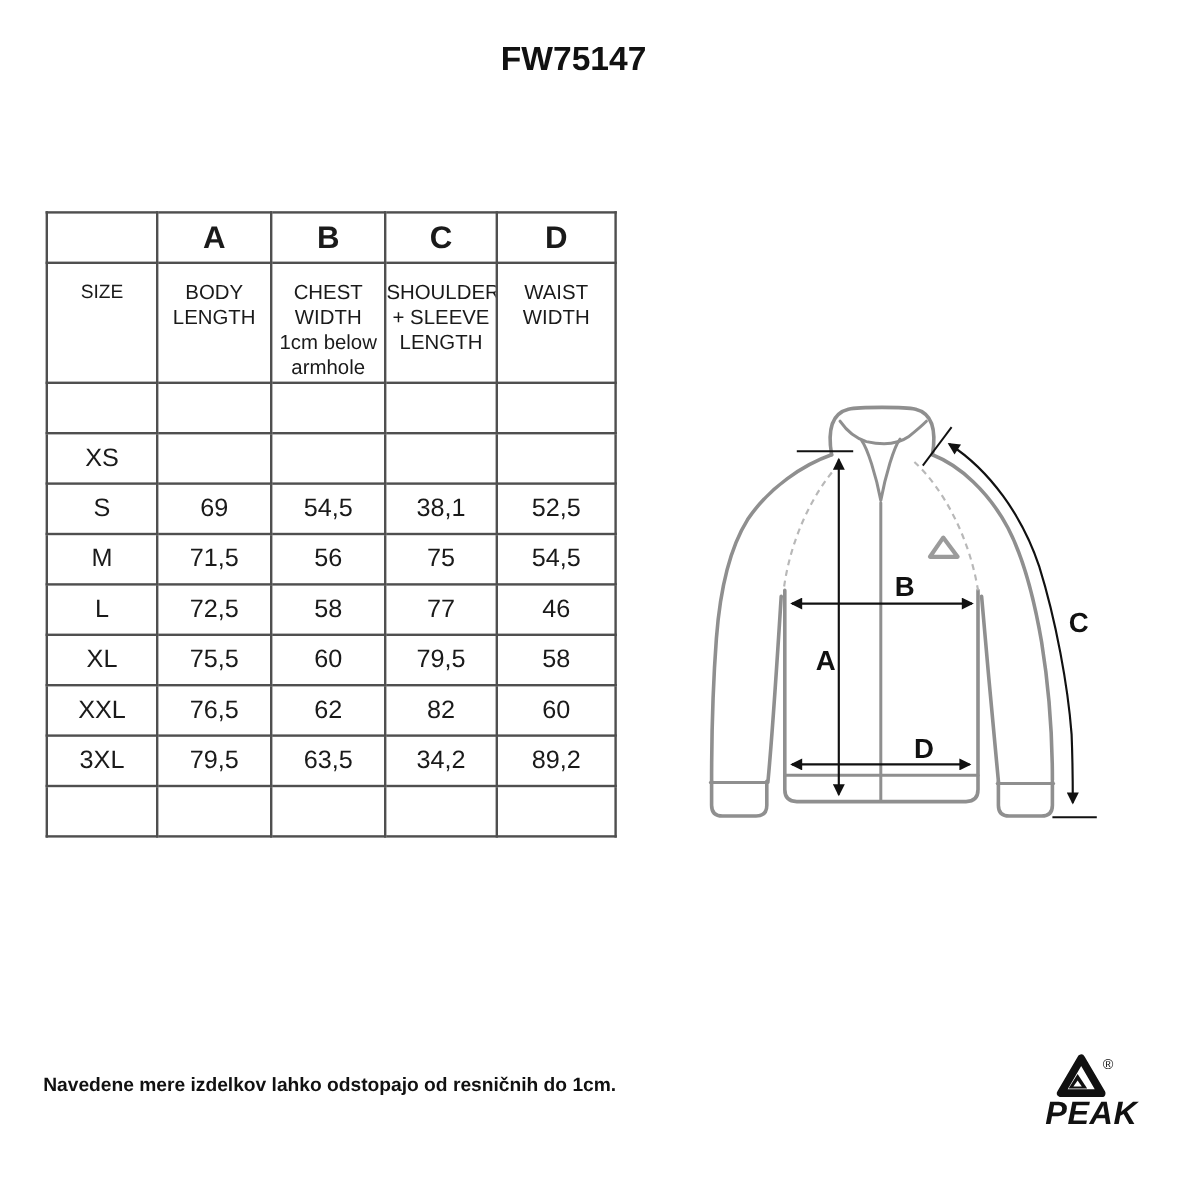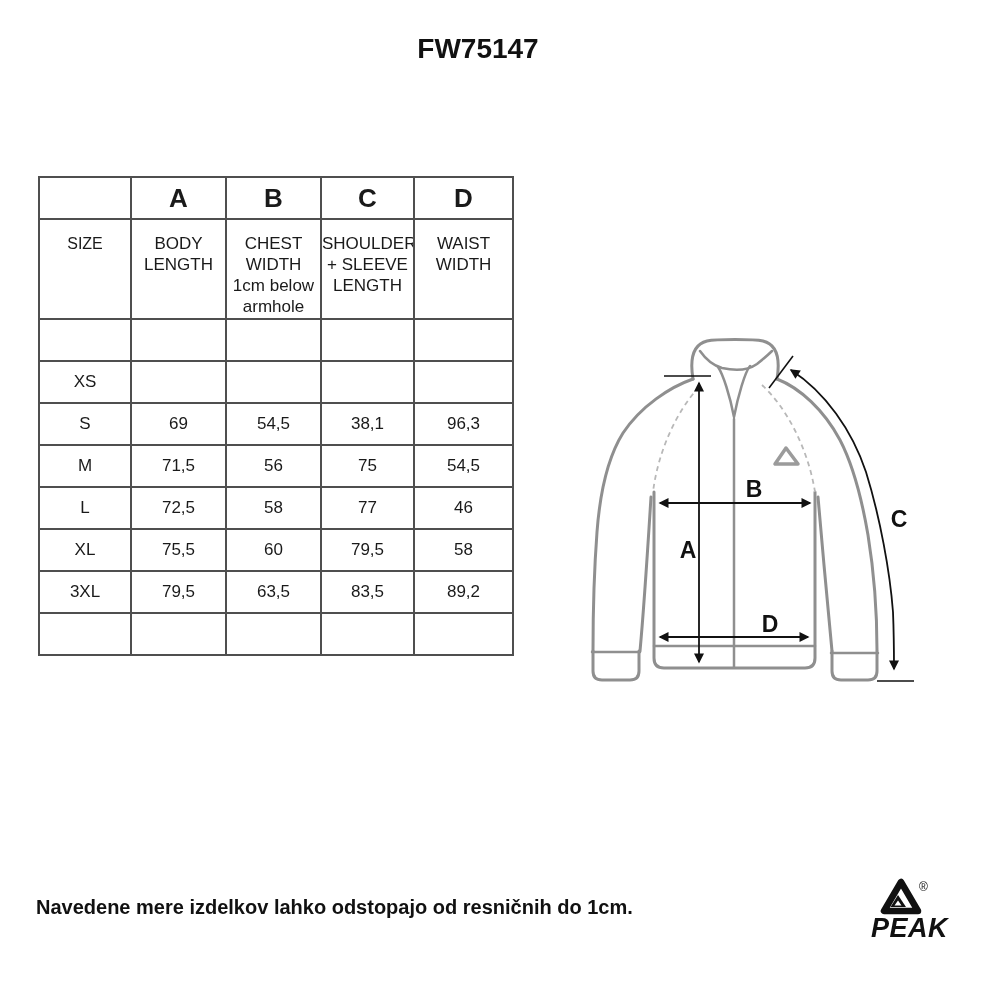--- a/index.html
+++ b/index.html
@@ -23,31 +23,31 @@
   tr.r-letters { height:42px; }
   tr.r-letters td { font-size:26px; font-weight:bold; }
   tr.r-desc { height:100px; }
   tr.r-desc td {
     vertical-align:top; padding-top:13px; font-size:17px; line-height:21px;
     white-space:pre-line;
   }
   tr.r-desc td.size-cell { font-size:16px;margin-left:28px; }
   tr.r-empty-top { height:44px; }
   tr.r-body { height:42px; }
-  tr.r-body td { font-size:17px; }
+  tr.r-body td { font-size:21px; }
   tr.r-empty-bottom { height:42px; }
   
   .jacket-svg { position:absolute; left:570px; top:330px; width:430px; height:370px; }
   .jacket-svg text {
     font-family:"Liberation Sans", sans-serif; font-weight:bold;
     font-size:23px; fill:#111;
   }
   
   .footnote {
-    position:absolute; left:36px; top:896px; font-size:20px; font-weight:bold;
+    position:absolute; left:36px; top:896px; font-size:16px; font-weight:bold;
     color:#111;
   }
   .peak-svg { position:absolute; left:860px; top:866px; width:130px; height:90px; }
   .peak-svg .brand-text {
     font-family:"Liberation Sans", sans-serif; font-weight:bold; font-style:italic;
     font-size:27px; fill:#111; letter-spacing:0.5px;
   }
   .peak-svg .reg-text { font-family:"Liberation Sans", sans-serif; font-size:12px; fill:#111; }
 </style>
 </head>
@@ -99,21 +99,21 @@
         <td></td>
         <td></td>
         <td></td>
         <td></td>
       </tr>
       <tr class="r-body">
         <td>S</td>
         <td>69</td>
         <td>54,5</td>
         <td>38,1</td>
-        <td>96,3</td>
+        <td>52,5</td>
       </tr>
       <tr class="r-body">
         <td>M</td>
         <td>71,5</td>
         <td>56</td>
         <td>75</td>
         <td>54,5</td>
       </tr>
       <tr class="r-body">
         <td>L</td>
@@ -123,24 +123,31 @@
         <td>46</td>
       </tr>
       <tr class="r-body">
         <td>XL</td>
         <td>75,5</td>
         <td>60</td>
         <td>79,5</td>
         <td>58</td>
       </tr>
       <tr class="r-body">
+        <td>XXL</td>
+        <td>76,5</td>
+        <td>62</td>
+        <td>82</td>
+        <td>60</td>
+      </tr>
+      <tr class="r-body">
         <td>3XL</td>
         <td>79,5</td>
         <td>63,5</td>
-        <td>83,5</td>
+        <td>34,2</td>
         <td>89,2</td>
       </tr>
       <tr class="r-empty-bottom r-body">
         <td></td>
         <td></td>
         <td></td>
         <td></td>
         <td></td>
       </tr>
     </tbody>

